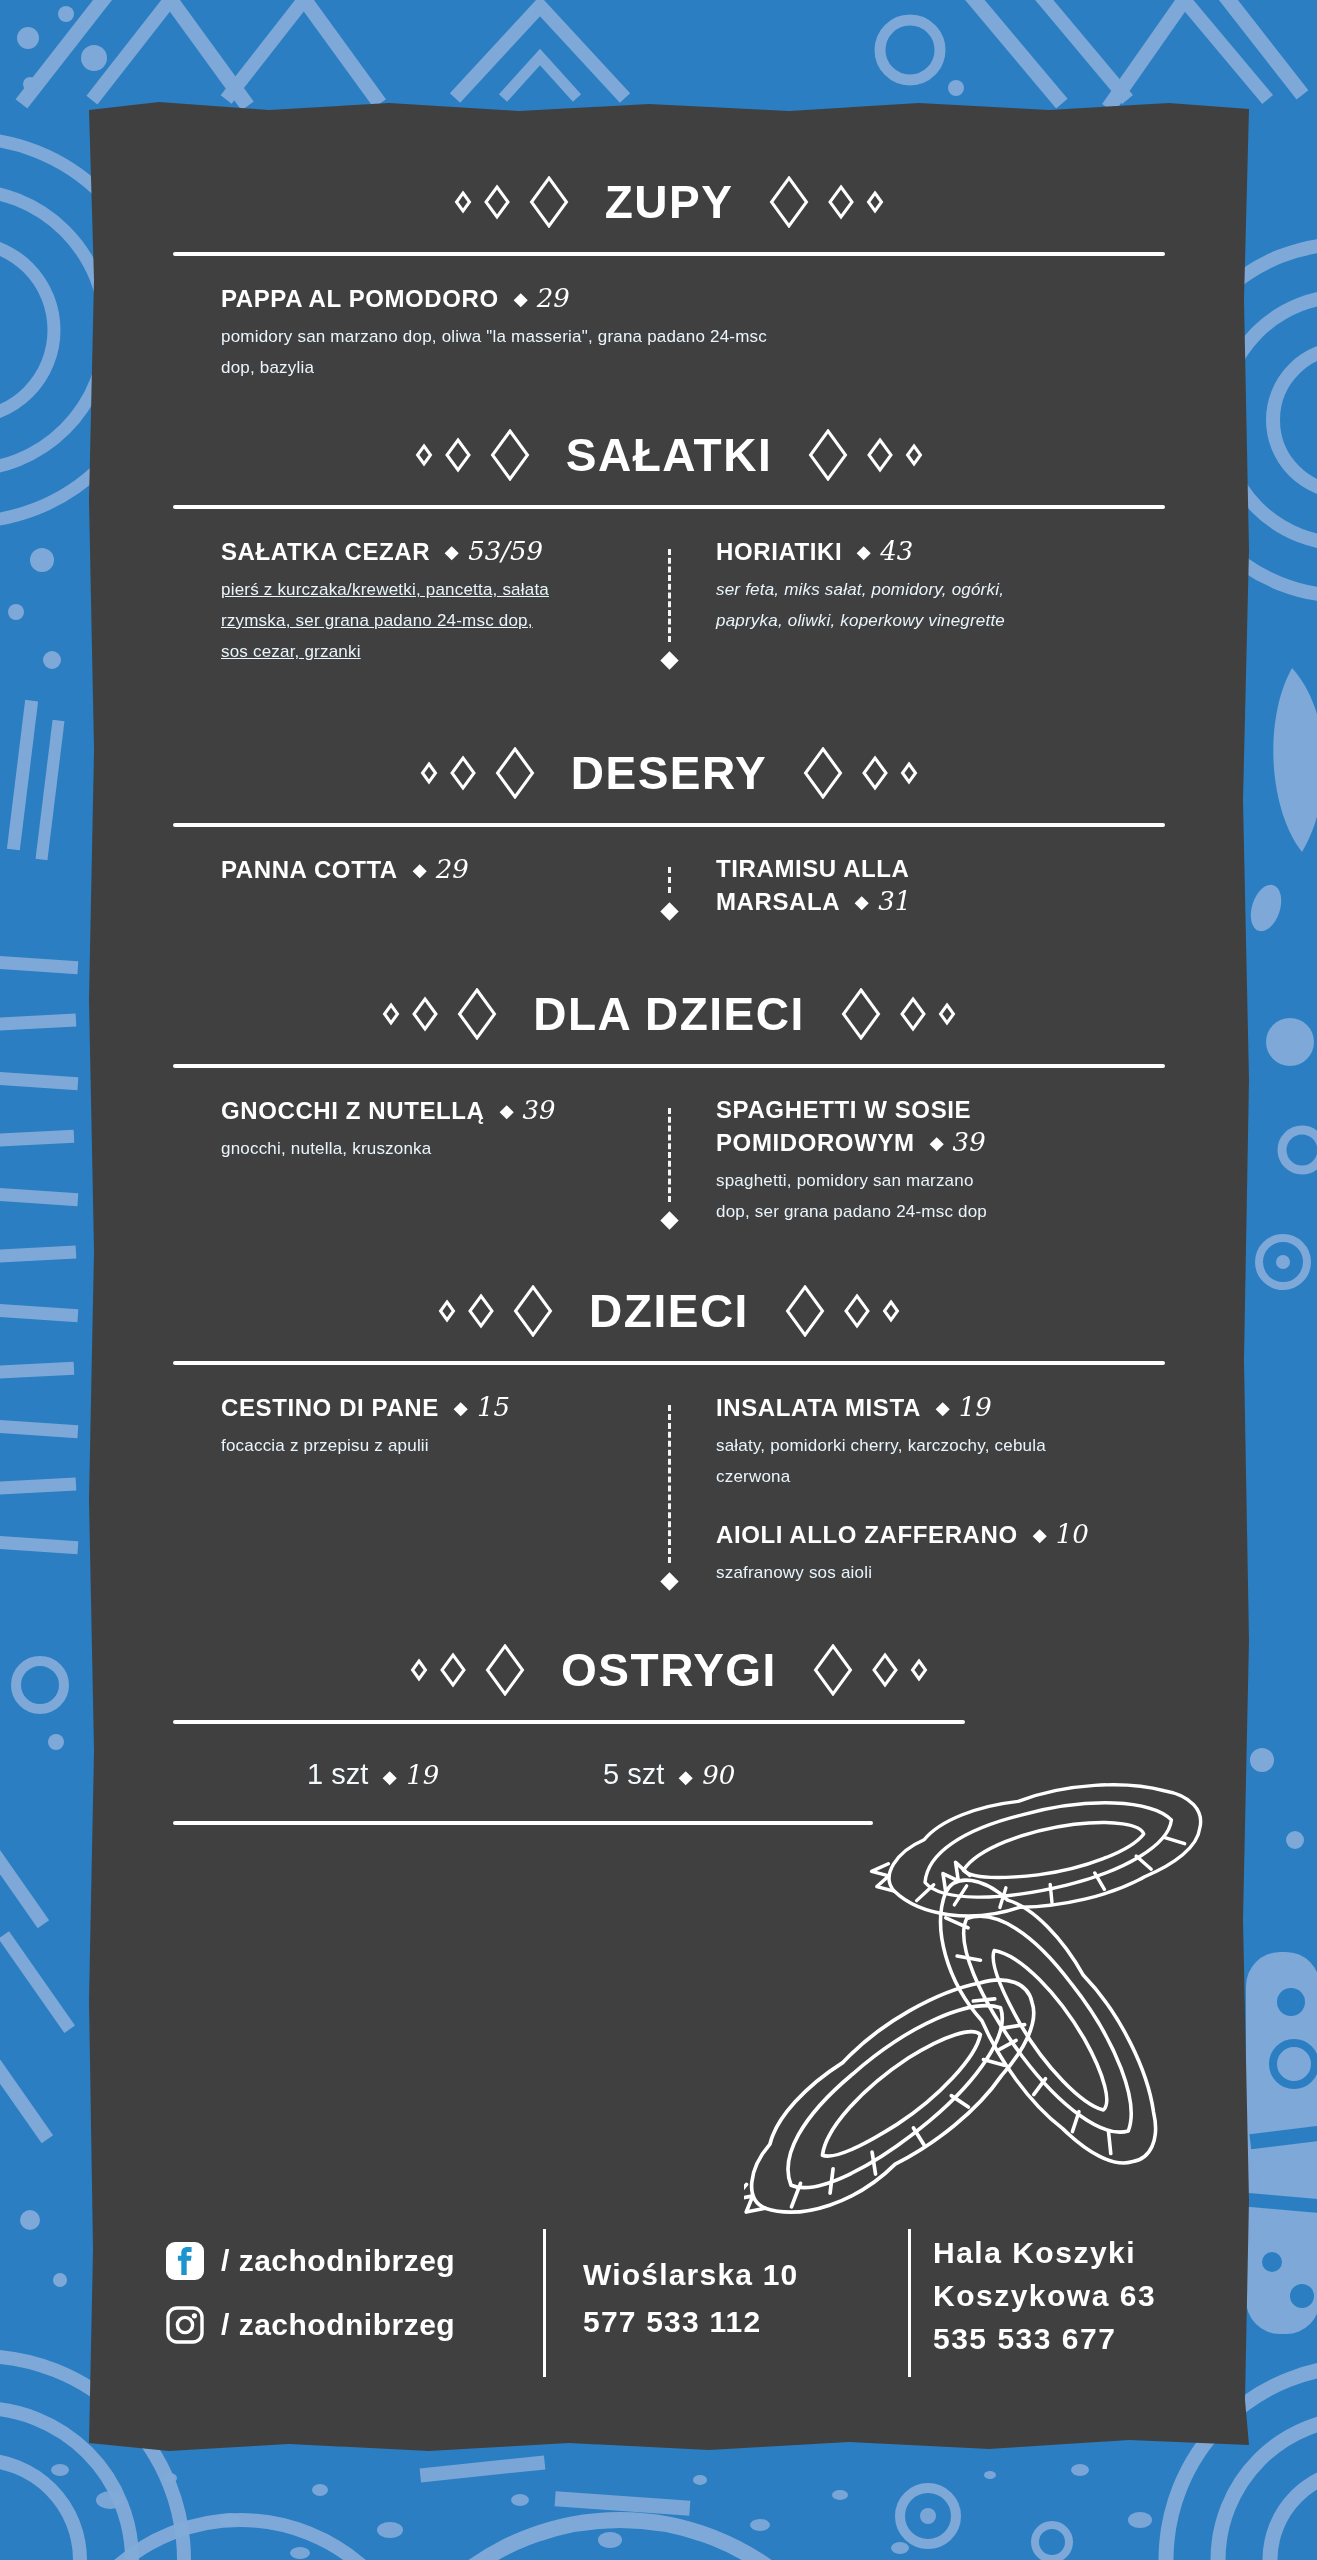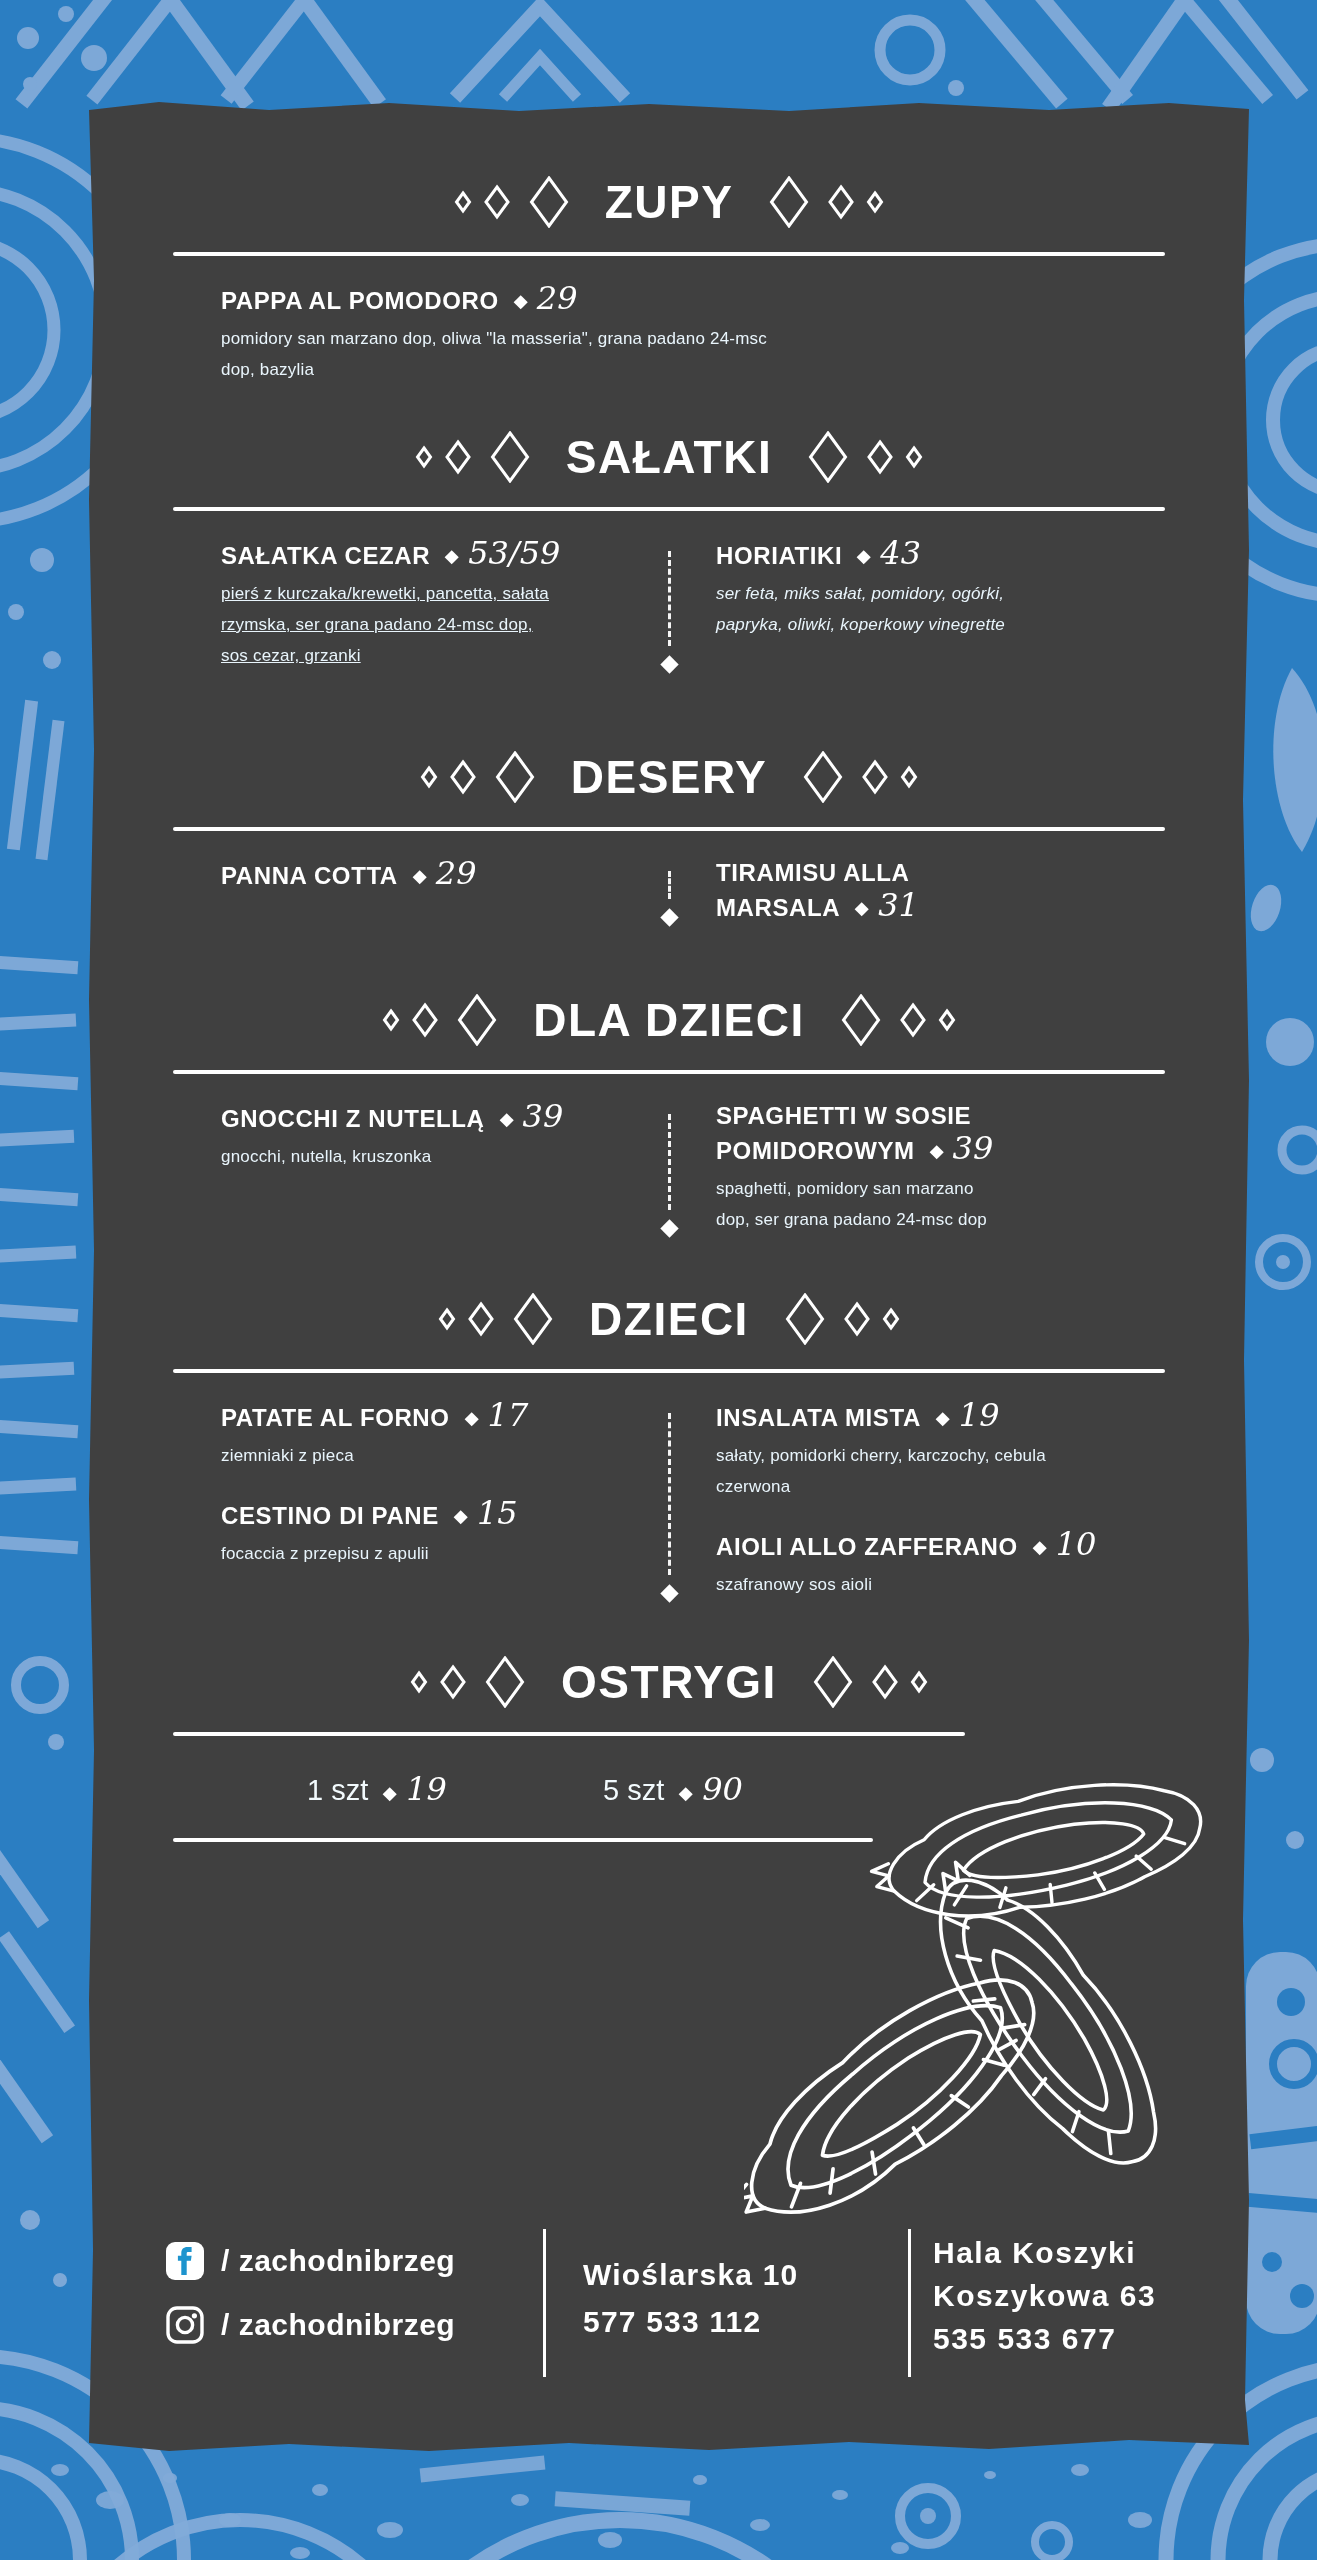--- a/index.html
+++ b/index.html
@@ -25,21 +25,21 @@
   .orn polygon{fill:none;stroke:#fff;stroke-width:3;}
   .rule{height:4px;background:#fff;border-radius:2px;margin-top:24px;}
   .rule.short1{width:792px;} .rule.short2{width:700px;}
   .body{padding:26px 0 0 48px;}
   .cols{display:grid;grid-template-columns:424px 48px auto;align-items:stretch;}
   .col-right{padding-left:23px;}
   .item+.item{margin-top:26px;}
   .iname{margin:0;font-size:24px;font-weight:700;letter-spacing:.6px;line-height:32px;}
   .pd{display:inline-block;width:10px;height:10px;background:#fff;transform:rotate(45deg) translateY(-1px);
       margin:0 12px 1px 16px;}
-  .price{font-family:"DejaVu Serif",serif;font-style:italic;font-weight:400;font-size:32px;letter-spacing:0;}
+  .price{font-family:"DejaVu Serif",serif;font-style:italic;font-weight:400;font-size:26px;letter-spacing:0;}
   .desc{margin:6px 0 0;font-size:17px;line-height:31px;font-weight:400;letter-spacing:.2px;color:#e9f5fc;}
   .w560{max-width:560px;} .w330{max-width:330px;text-decoration:underline;} .w340{max-width:340px;font-style:italic;}
   .w280t{max-width:280px;} .w285{max-width:285px;} .w350{max-width:350px;} .w420{max-width:420px;}
   .vsep{display:flex;flex-direction:column;align-items:center;padding-top:14px;}
   .vsep .dash{flex:1 1 auto;width:0;border-left:3px dashed rgba(255,255,255,.95);}
   .vsep .dia{width:13px;height:13px;background:#fff;transform:rotate(45deg);margin-top:12px;}
   
   .oy-prices{display:flex;padding:34px 0 0 134px;}
   .oy-entry{display:flex;align-items:baseline;min-width:296px;}
   .qty{font-size:29px;font-weight:400;color:#f2fafd;}
@@ -334,26 +334,20 @@
           <h2>DZIECI</h2>
           <svg class="orn" width="132" height="52" viewBox="0 0 132 52">
             <polygon points="34,2 51.5,26 34,50 16.5,26"></polygon>
               <polygon points="86,11 97,26 86,41 75,26"></polygon>
               <polygon points="120,17 126.5,26 120,35 113.5,26"></polygon>
           </svg>
         </div>
         <div class="rule"></div>
         <div class="body cols">
           <div class="col-left">
-            <div class="item">
-              <h3 class="iname">
-                <span>PATATE AL FORNO</span><span class="pd"></span><span class="price">17</span>
-              </h3>
-              <p class="desc w420">ziemniaki z pieca</p>
-            </div>
             <div class="item">
               <h3 class="iname">
                 <span>CESTINO DI PANE</span><span class="pd"></span><span class="price">15</span>
               </h3>
               <p class="desc w420">focaccia z przepisu z apulii</p>
             </div>
           </div>
           <div class="vsep">
             <div class="dash"></div>
               <div class="dia"></div>

